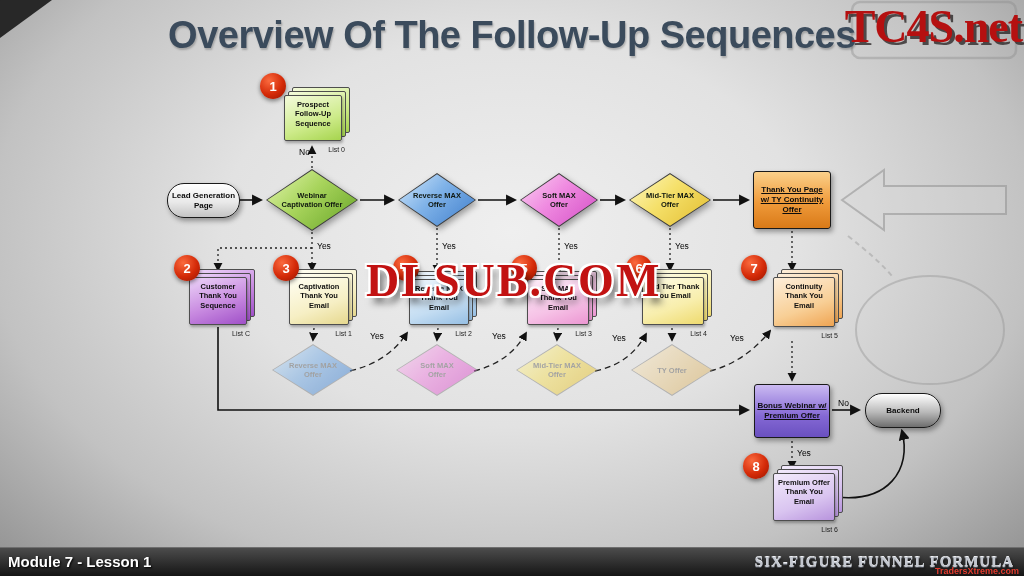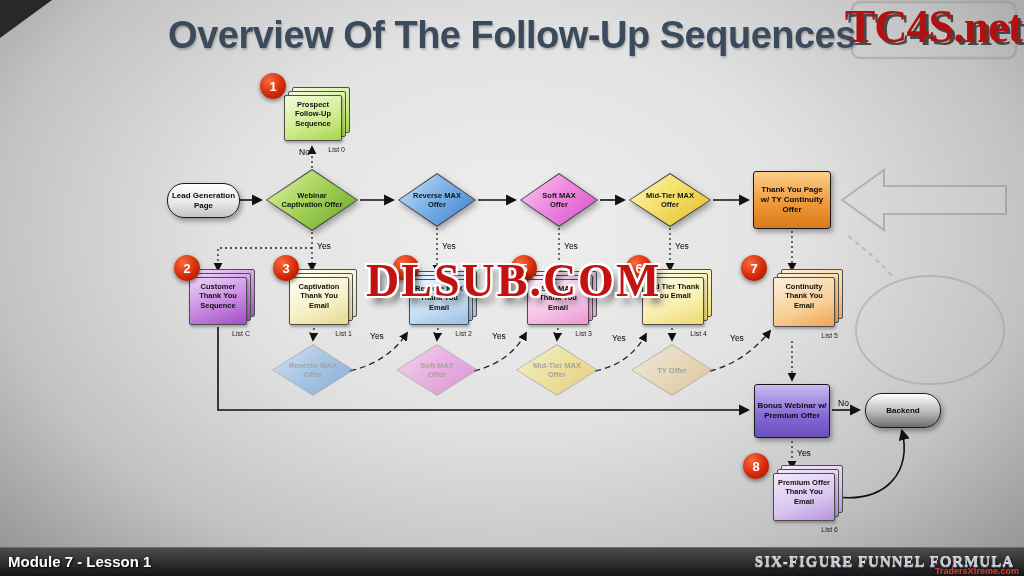--- a/index.html
+++ b/index.html
@@ -26,21 +26,21 @@
                        0 -2px 0 #fff, 0 2px 0 #fff, -2px 0 0 #fff, 2px 0 0 #fff,
                        5px 7px 7px rgba(0,0,0,.55); }
   .corner-tl { position:absolute; left:0; top:0; width:0; height:0; z-index:45;
            border-top:38px solid rgba(28,28,28,.92); border-right:52px solid transparent; }
   
   .node { position:absolute; z-index:2; }
   .pill, .rect { border:1.5px solid #1a1a1a; display:flex; align-items:center; justify-content:center;
            text-align:center; font-weight:bold; font-size:8px; line-height:1.25; color:#0c0c0c;
            box-shadow:2px 3px 5px rgba(0,0,0,.35); padding:2px; box-sizing:border-box; }
   .pill { border-radius:17px; }
-  .rect { border-radius:3px; }
+  .rect { border-radius:3px;text-decoration:underline; }
   .g-white   { background:linear-gradient(180deg,#ffffff 0%,#e9e9e9 55%,#c4c4c4 100%); }
   .g-orange  { background:linear-gradient(180deg,#fbd08a,#ef9a3a 55%,#d97a18); }
   .g-violet  { background:linear-gradient(180deg,#cbbaf2,#8468d4 60%,#6a50c0); }
   .g-backend { background:linear-gradient(180deg,#ffffff,#b9b9b9 55%,#6e6e6e); }
   
   .diamond { position:absolute; z-index:2; filter:drop-shadow(2px 3px 3px rgba(0,0,0,.35)); }
   .dshape, .dfill { position:absolute; clip-path:polygon(50% 0,100% 50%,50% 100%,0 50%); }
   .dshape { inset:0; background:#3c3c3c; }
   .dfill  { inset:1.3px; }
   .dlbl { position:absolute; inset:0; display:flex; align-items:center; justify-content:center;

